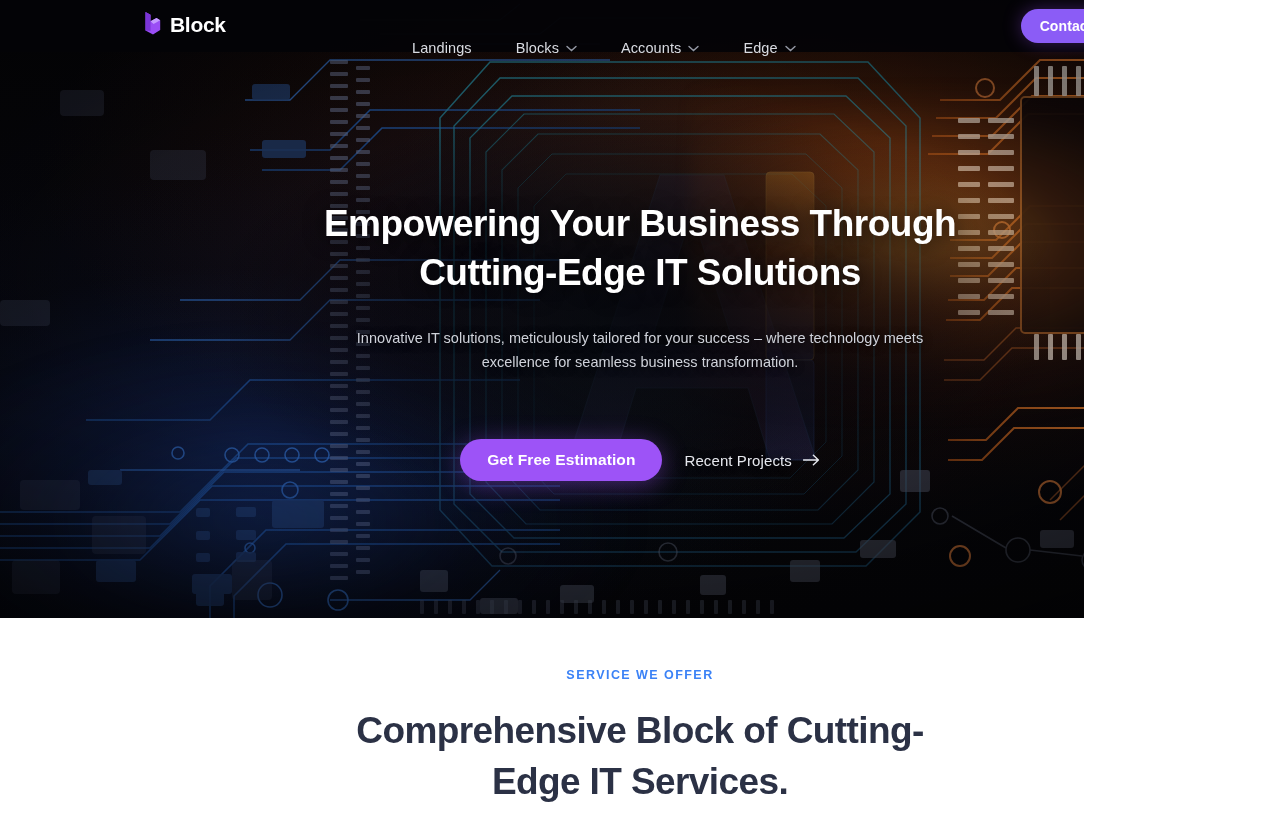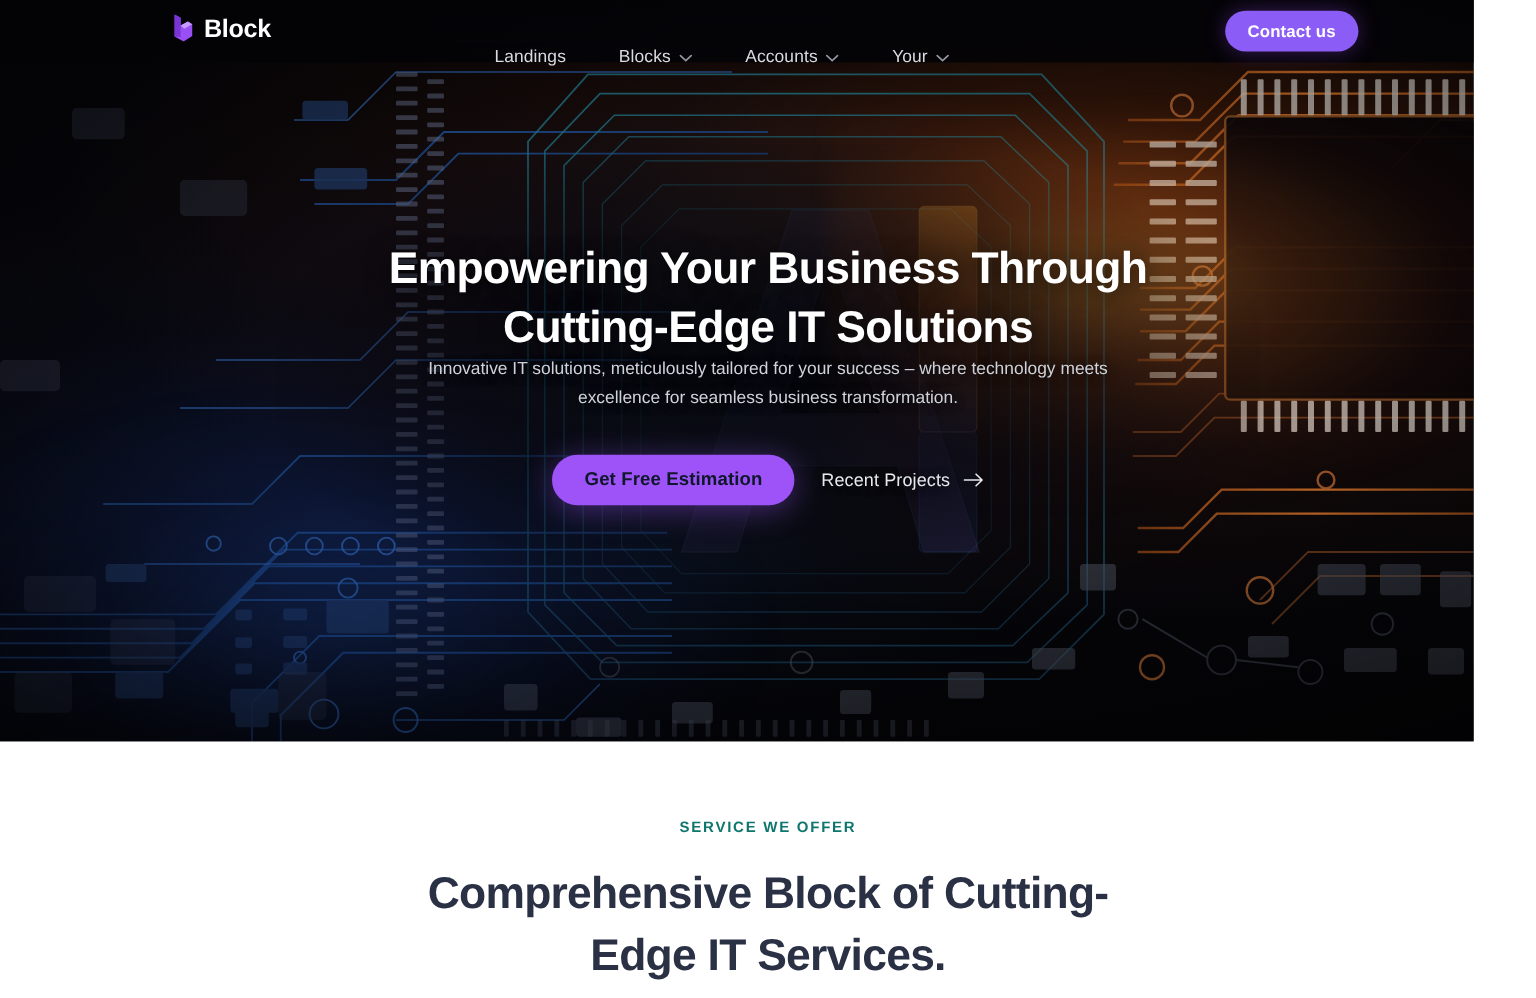--- a/index.html
+++ b/index.html
@@ -6,21 +6,21 @@
   html,body { width:1280px; height:832px; overflow:hidden; }
   body {
     font-family:"Liberation Sans", sans-serif;
     background:#ffffff;
     -webkit-font-smoothing:antialiased;
   }
 
   
   .hero{
     position:relative;
-    width:1228px;
+    width:1084px;
     height:618px;
     background:#060608;
     overflow:hidden;
   }
 
   
   .pcb{ position:absolute; inset:0; }
 
   .pcb-base{
     background:
@@ -93,21 +93,21 @@
     color:#fff; font-size:14px; font-weight:600;
     font-family:"Liberation Sans", sans-serif;
     cursor:pointer; letter-spacing:0.1px;
     box-shadow:0 0 18px rgba(154,78,245,0.35);
   }
 
   
   .hero-content{
     position:absolute; left:0; top:0; width:1280px; height:618px;
     z-index:20;
-    display:flex; flex-direction:column; align-items:center;
+    display:flex; flex-direction:column; align-items:center;gap:30px;
   }
   .hero-title{
     margin-top:199px;
     width:700px; text-align:center;
     color:#ffffff;
     font-size:37px; font-weight:700; line-height:49px;
     letter-spacing:-0.5px;
     text-shadow:0 2px 20px rgba(0,0,0,0.75);
   }
   .hero-sub{
@@ -117,21 +117,21 @@
     text-shadow:0 1px 10px rgba(0,0,0,0.8);
   }
   .hero-cta{
     margin-top:35px;
     display:flex; align-items:center; gap:22px;
   }
   .btn-primary{
     height:42px; padding:0 27px;
     background:#9d53f7;
     border:none; border-radius:21px;
-    color:#0f172a; font-size:15.5px; font-weight:600;
+    color:#ffffff; font-size:15.5px; font-weight:600;
     font-family:"Liberation Sans", sans-serif;
     cursor:pointer; letter-spacing:0.1px;
     box-shadow:0 4px 26px rgba(157,83,247,0.42);
   }
   .btn-link{
     display:flex; align-items:center; gap:11px;
     background:none; border:none; cursor:pointer;
     color:#e6e8ee; font-size:15px; font-weight:400;
     font-family:"Liberation Sans", sans-serif;
     letter-spacing:0.1px;
@@ -140,22 +140,22 @@
   .arrow-ico{ width:17px; height:12px; display:block; }
 
   
   .services{
     position:relative;
     width:1280px; height:214px;
     background:#ffffff;
     display:flex; flex-direction:column; align-items:center;
   }
   .eyebrow{
-    margin-top:64px;
-    color:#0f766e;
+    margin-top:50px;
+    color:#3b82f6;
     font-size:12.5px; font-weight:700;
     letter-spacing:1.45px;
     text-transform:uppercase;
   }
   .sec-title{
     margin-top:23px;
     width:620px; text-align:center;
     color:#2b3145;
     font-size:37px; font-weight:700; line-height:51px;
     letter-spacing:-0.6px;
@@ -569,21 +569,21 @@
           <path d="M1 1.4 L5.5 5.6 L10 1.4" fill="none" stroke="#aeb3c0" stroke-width="1.4" stroke-linecap="round"></path>
         </svg>
       </div>
       <div class="nav-item">
         <span>Accounts</span>
         <svg class="chev" viewBox="0 0 11 7">
           <path d="M1 1.4 L5.5 5.6 L10 1.4" fill="none" stroke="#aeb3c0" stroke-width="1.4" stroke-linecap="round"></path>
         </svg>
       </div>
       <div class="nav-item">
-        <span>Your</span>
+        <span>Edge</span>
         <svg class="chev" viewBox="0 0 11 7">
           <path d="M1 1.4 L5.5 5.6 L10 1.4" fill="none" stroke="#aeb3c0" stroke-width="1.4" stroke-linecap="round"></path>
         </svg>
       </div>
     </div>
 
     <button class="contact-btn">Contact us</button>
   </nav>
 
   <div class="hero-content">

